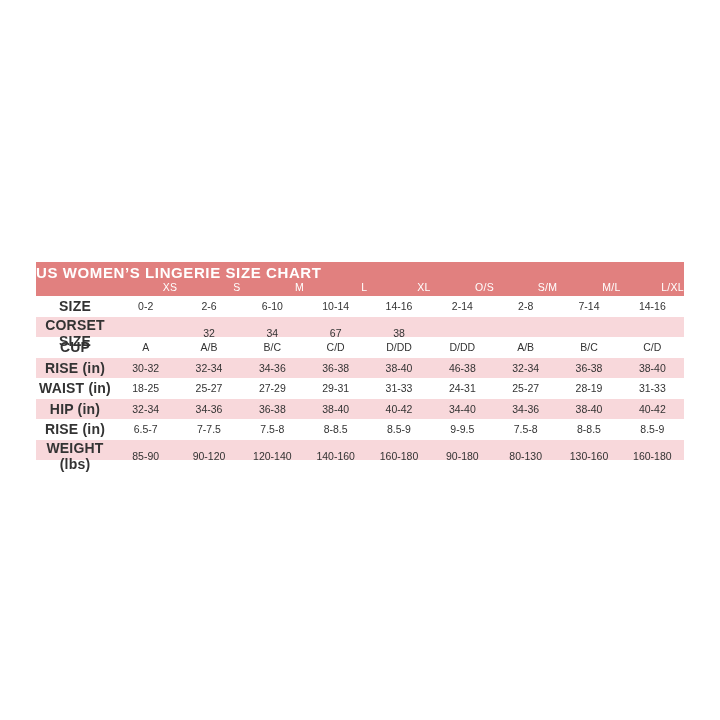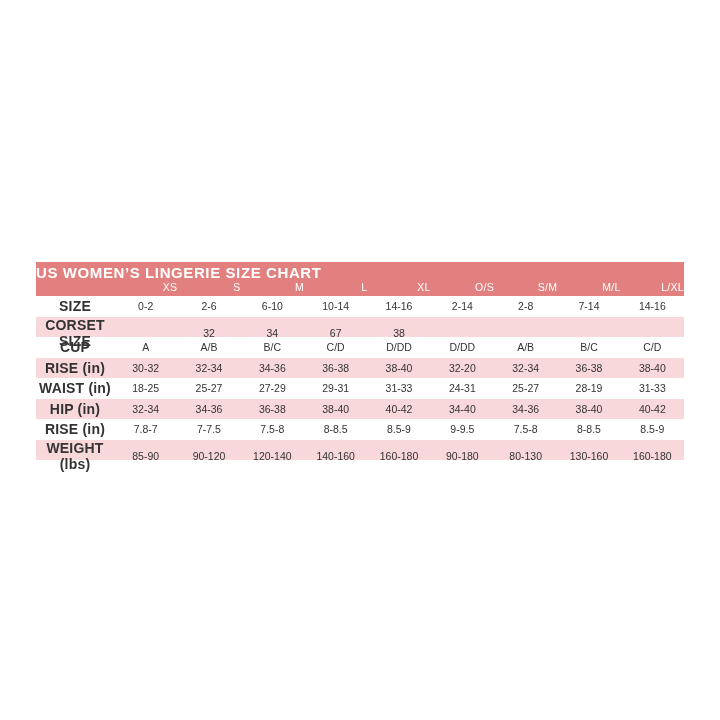--- a/index.html
+++ b/index.html
@@ -123,21 +123,21 @@
           <div class="vcell">B/C</div>
           <div class="vcell">C/D</div>
         </div>
         <div class="trow pink">
           <div class="lcell">RISE (in)</div>
           <div class="vcell">30-32</div>
           <div class="vcell">32-34</div>
           <div class="vcell">34-36</div>
           <div class="vcell">36-38</div>
           <div class="vcell">38-40</div>
-          <div class="vcell">32-20</div>
+          <div class="vcell">46-38</div>
           <div class="vcell">32-34</div>
           <div class="vcell">36-38</div>
           <div class="vcell">38-40</div>
         </div>
         <div class="trow">
           <div class="lcell">WAIST (in)</div>
           <div class="vcell">18-25</div>
           <div class="vcell">25-27</div>
           <div class="vcell">27-29</div>
           <div class="vcell">29-31</div>
@@ -154,21 +154,21 @@
           <div class="vcell">36-38</div>
           <div class="vcell">38-40</div>
           <div class="vcell">40-42</div>
           <div class="vcell">34-40</div>
           <div class="vcell">34-36</div>
           <div class="vcell">38-40</div>
           <div class="vcell">40-42</div>
         </div>
         <div class="trow">
           <div class="lcell">RISE (in)</div>
-          <div class="vcell">7.8-7</div>
+          <div class="vcell">6.5-7</div>
           <div class="vcell">7-7.5</div>
           <div class="vcell">7.5-8</div>
           <div class="vcell">8-8.5</div>
           <div class="vcell">8.5-9</div>
           <div class="vcell">9-9.5</div>
           <div class="vcell">7.5-8</div>
           <div class="vcell">8-8.5</div>
           <div class="vcell">8.5-9</div>
         </div>
         <div class="trow pink">

